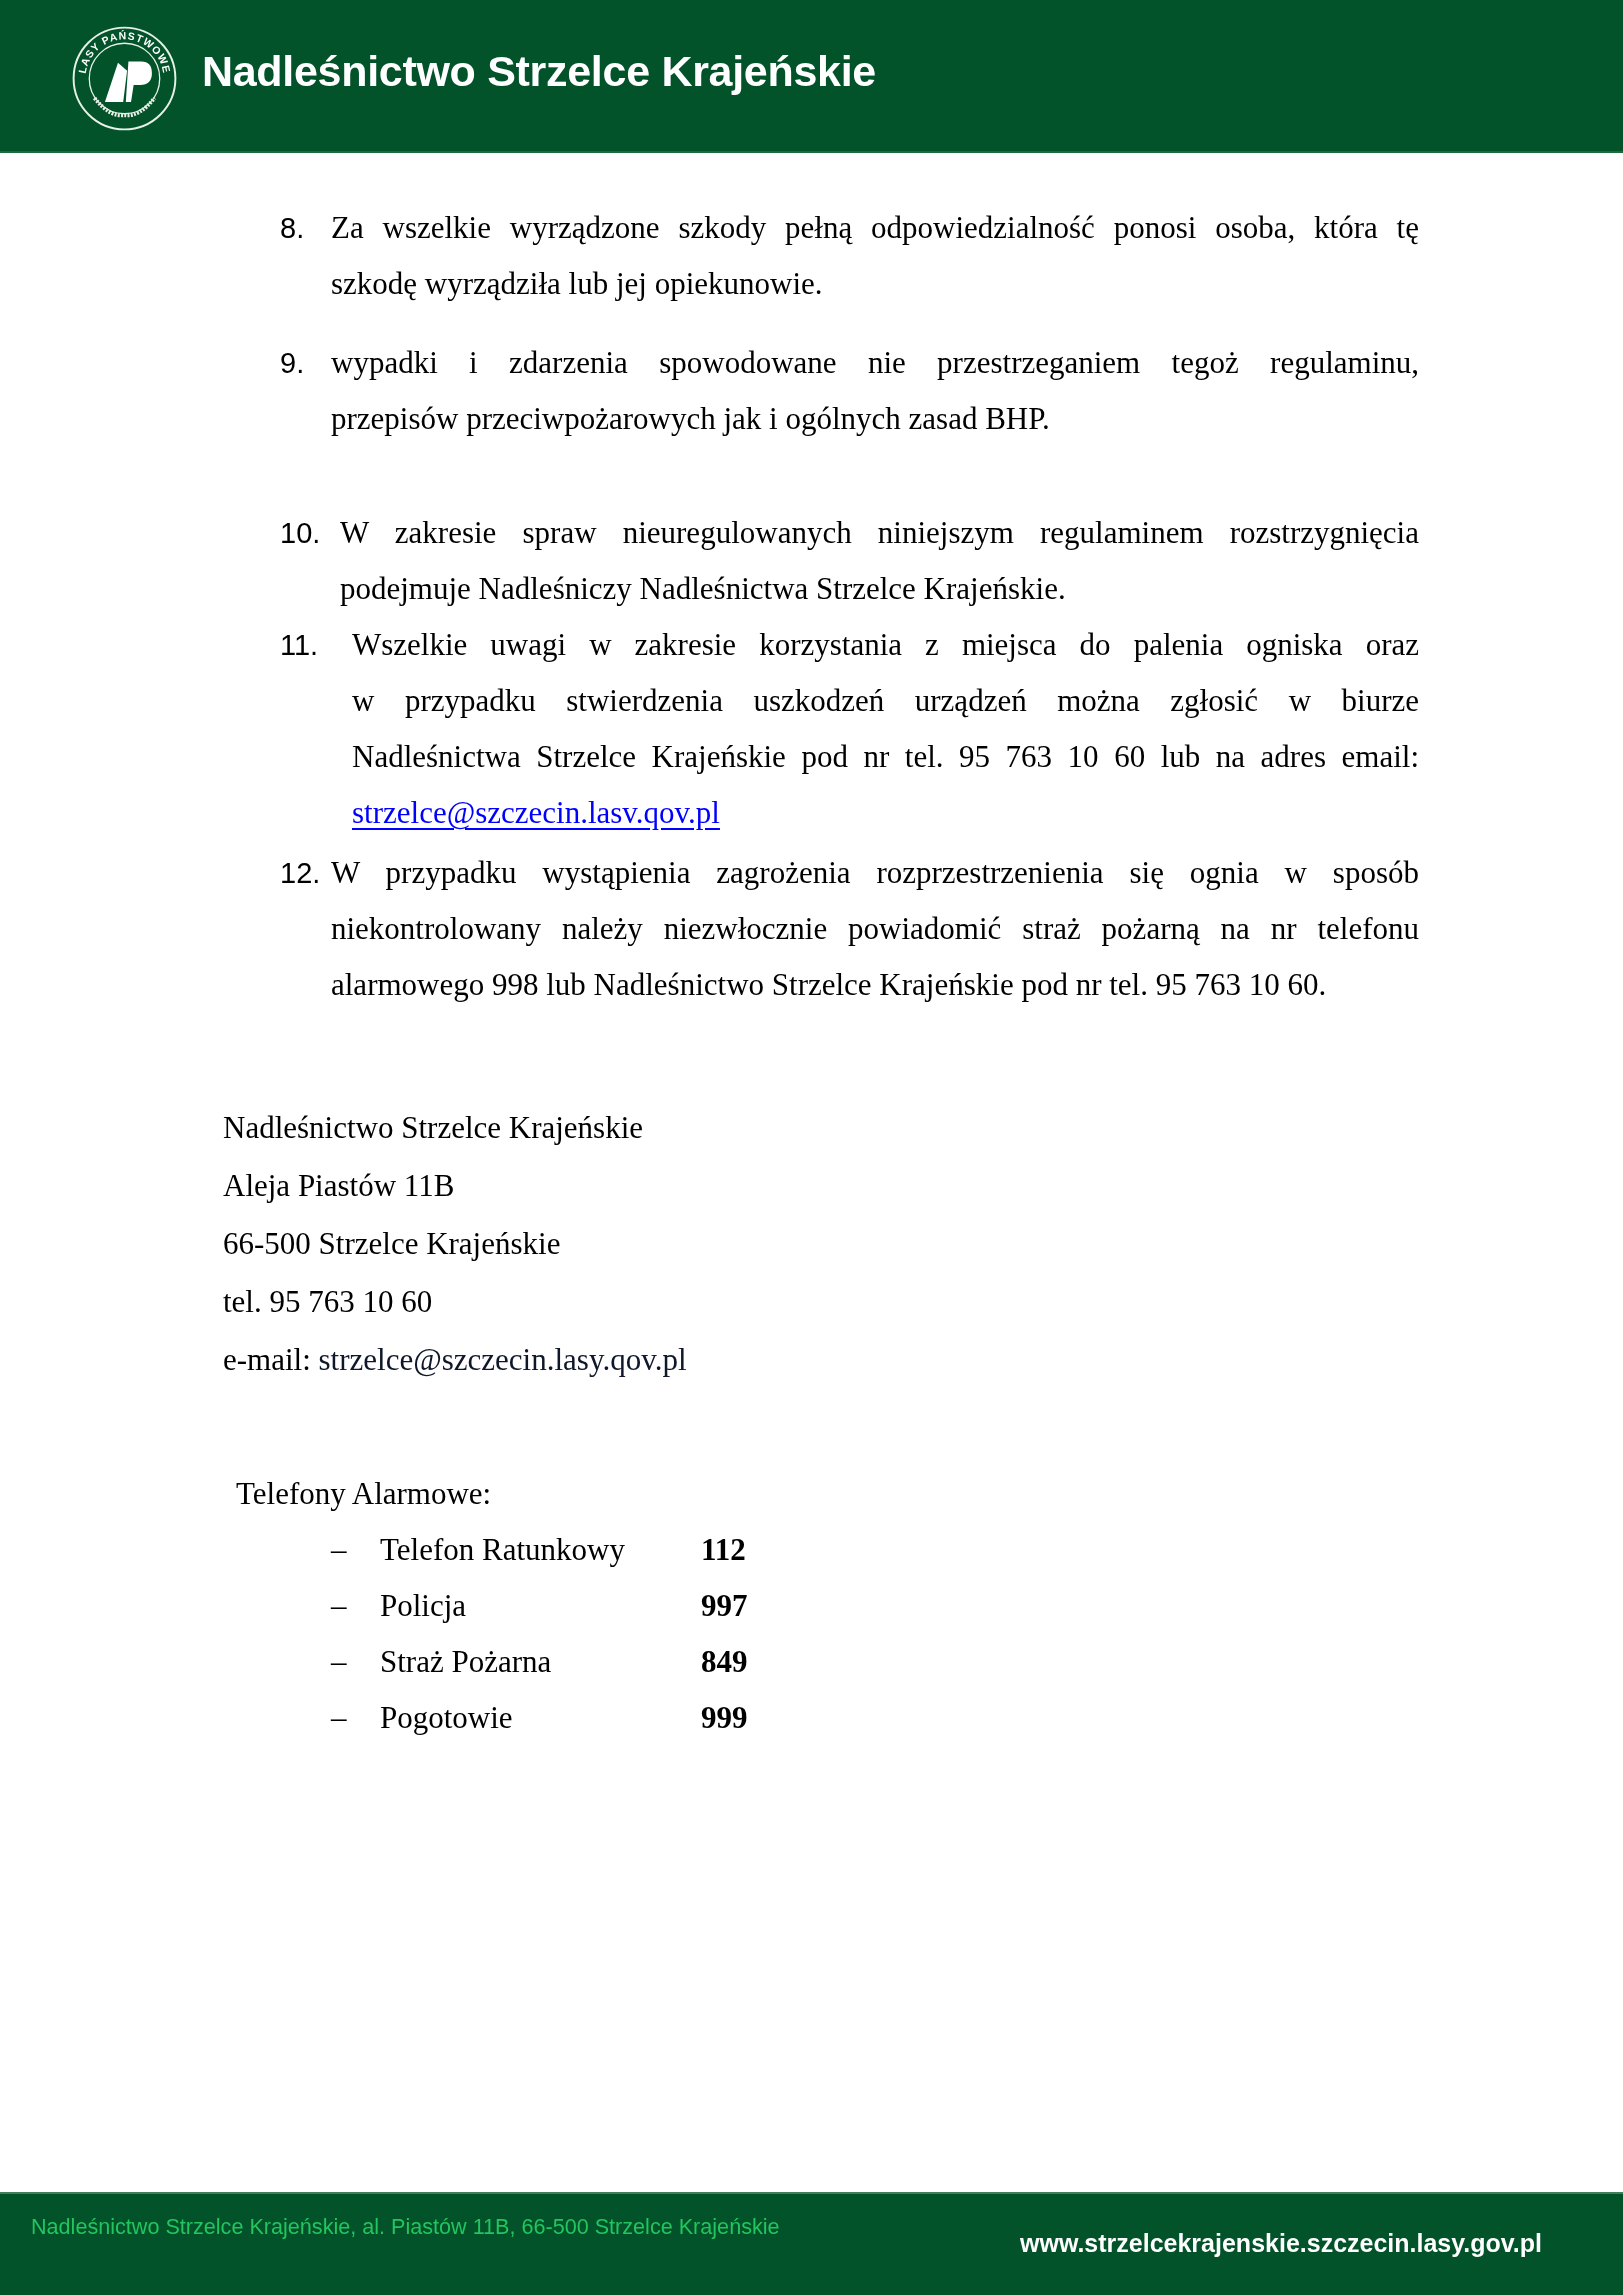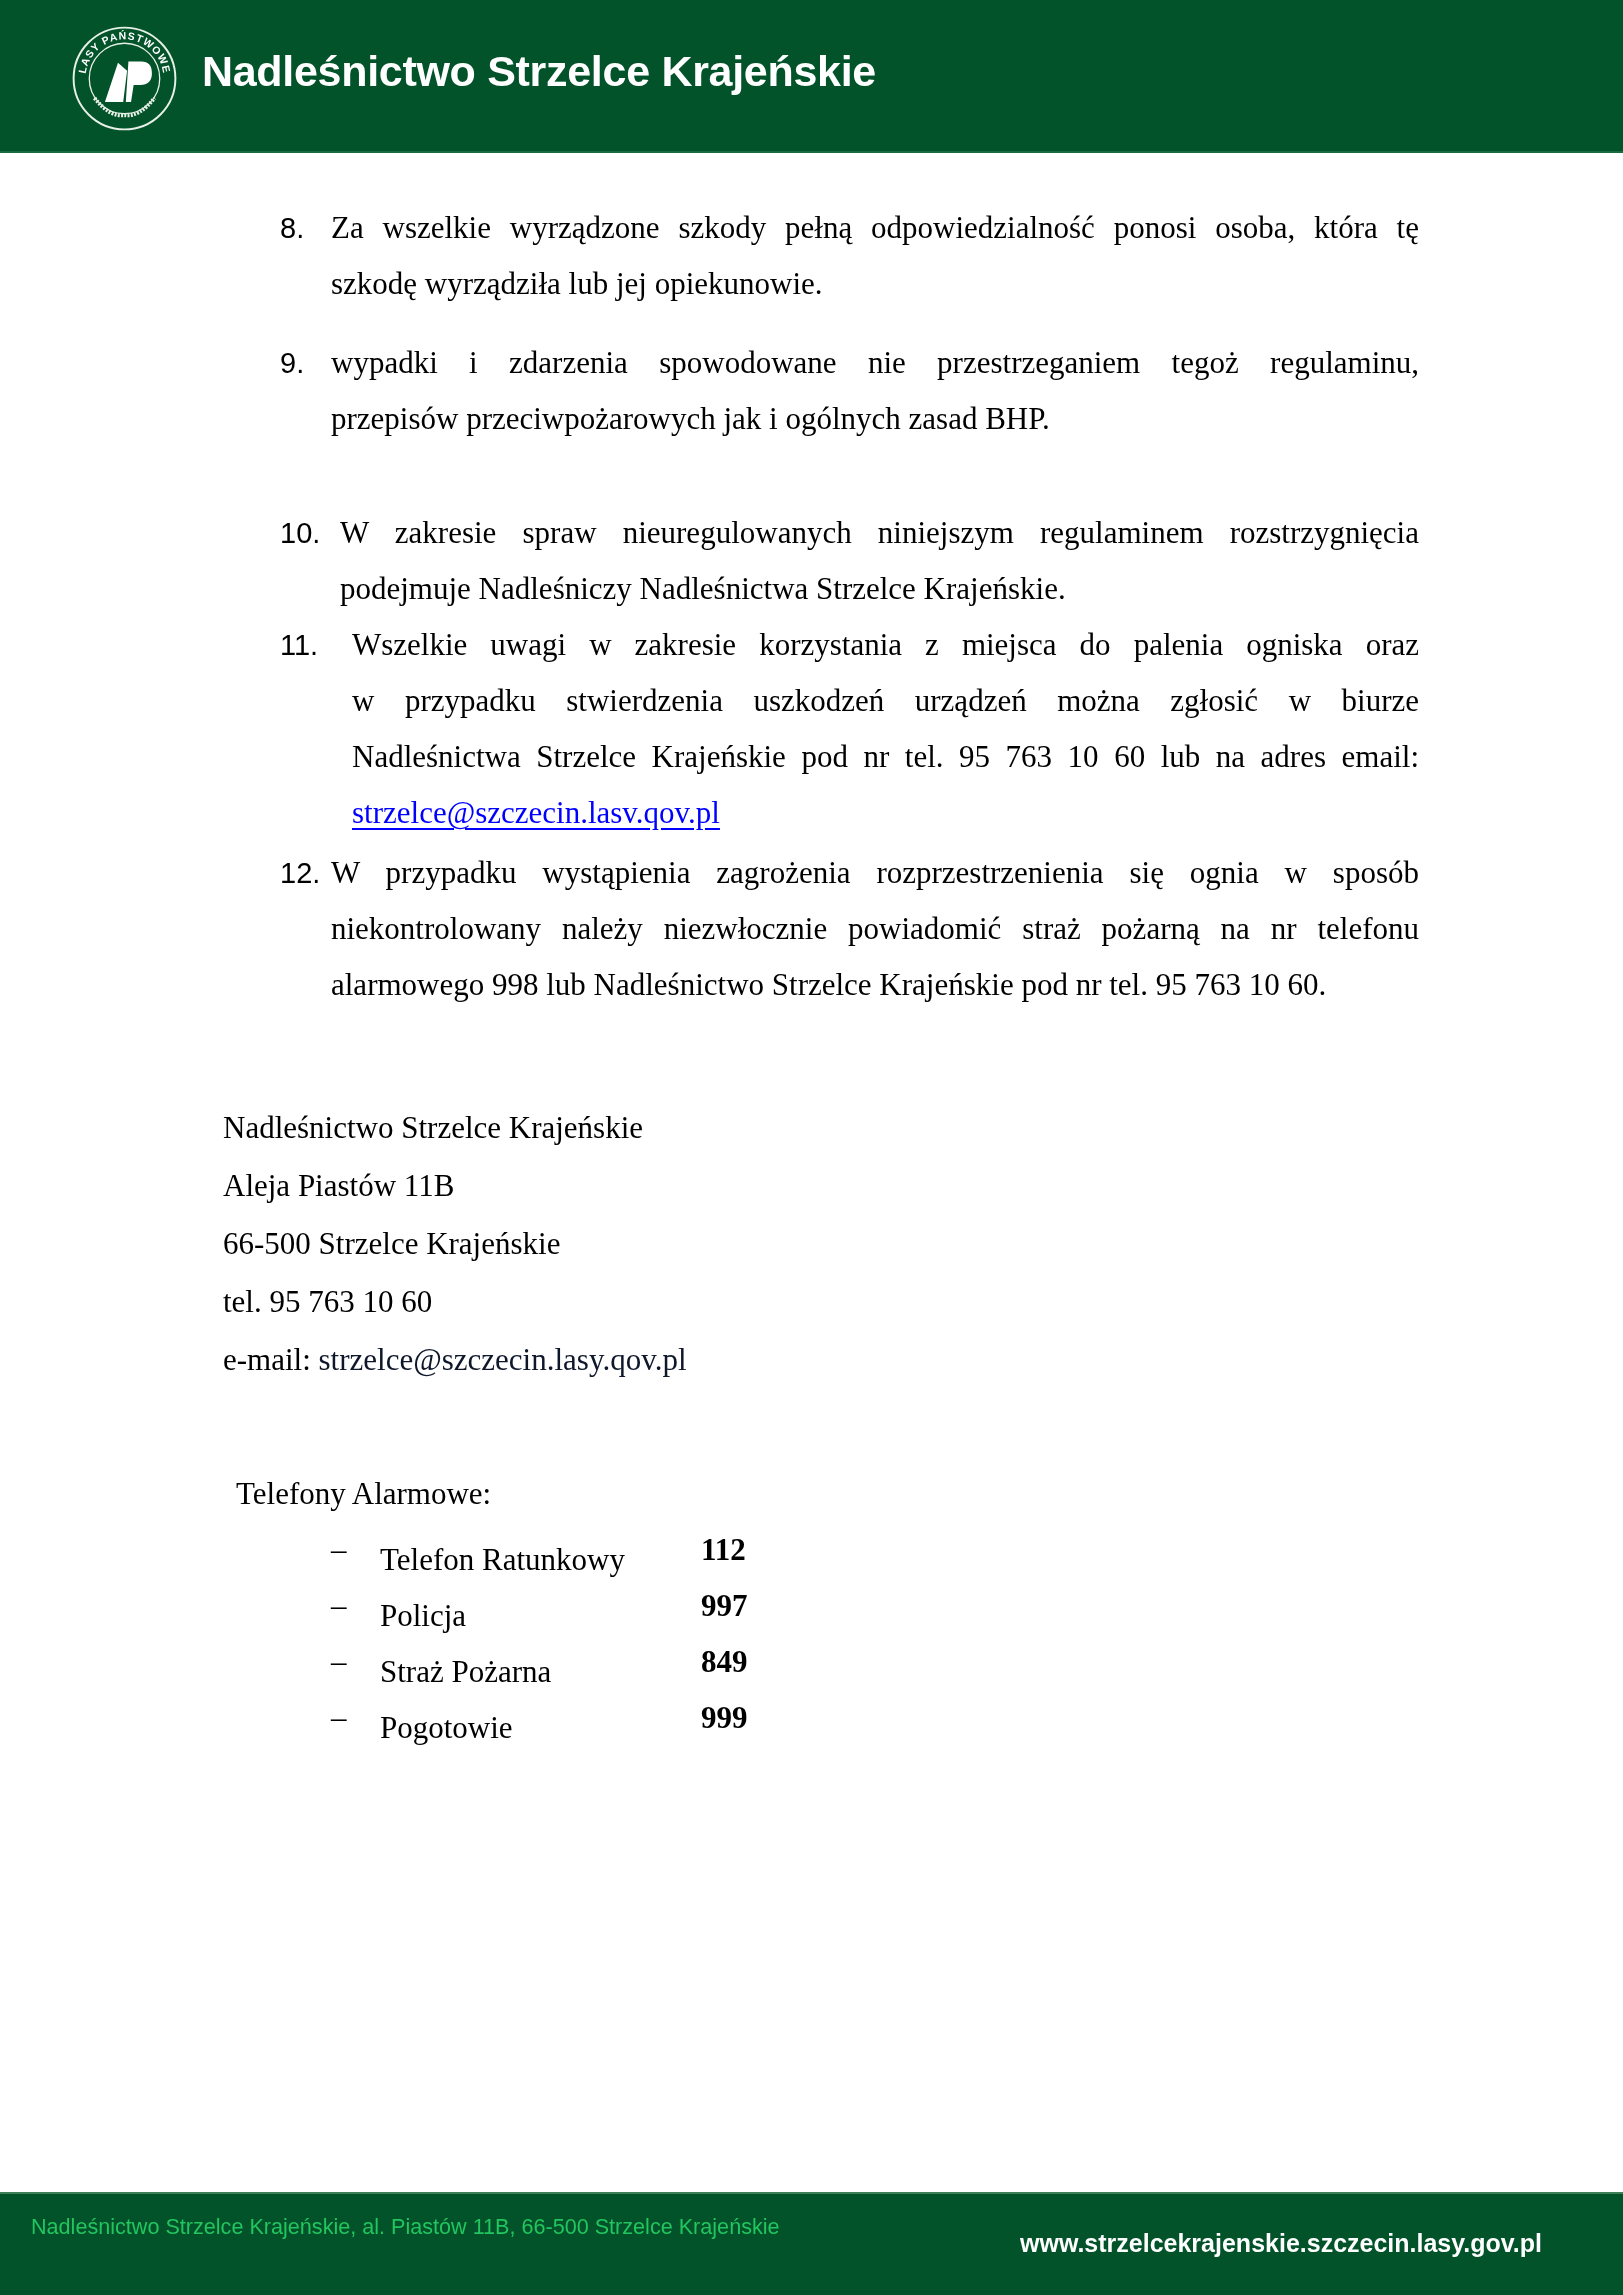--- a/index.html
+++ b/index.html
@@ -18,21 +18,21 @@
   .link-blue { color: #0000ff; text-decoration: underline; text-decoration-thickness: 2px; text-underline-offset: 5.2px; }
 
   .contact { position: absolute; left: 223px; top: 1099px; font-size: 31px; line-height: 58px; }
   .contact .row { height: 58px; white-space: nowrap; }
   .email-navy { color: #0f172a; }
 
   .alarm-title { position: absolute; left: 236px; top: 1476px; font-size: 31px; white-space: nowrap; }
   .alarm-list { position: absolute; left: 331px; top: 1532px; font-size: 31px; }
   .alarm-row { position: relative; height: 56px; width: 458px; }
   .alarm-row .dash { position: absolute; left: 0; top: 0; }
-  .alarm-row .name { position: absolute; left: 49px; top: 10px; white-space: nowrap; text-align: center; }
+  .alarm-row .name { position: absolute; left: 49px; top: 0; white-space: nowrap; text-align: center; }
   .alarm-row .num { position: absolute; left: 370px; top: 0; font-weight: bold; }
 
   .footer { position: absolute; left: 0; top: 2192px; width: 1623px; height: 103px; background: #02522a; border-top: 2px solid #3e7f58; }
   .footer-left { position: absolute; left: 31px; top: 18.3px; font-family: "Liberation Sans", sans-serif; font-size: 21.6px; color: #22c55e; line-height: 29.5px; white-space: nowrap; }
   .footer-right { position: absolute; left: 1020px; top: 35px; font-family: "Liberation Sans", sans-serif; font-weight: bold; font-size: 25px; color: #ffffff; white-space: nowrap; }
 </style>
 </head>
 <body>
 
 <div class="header">

